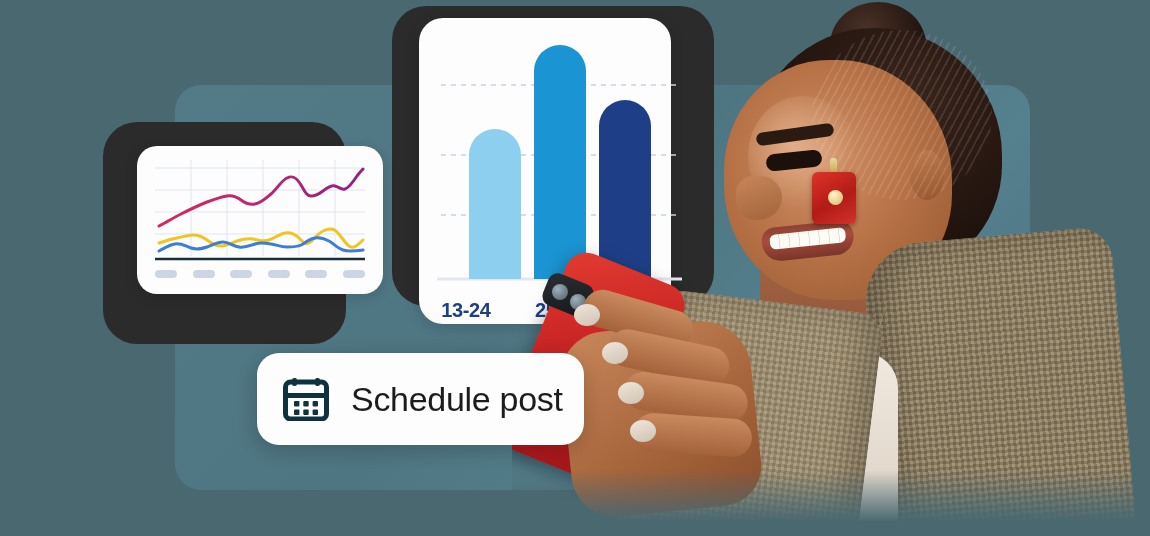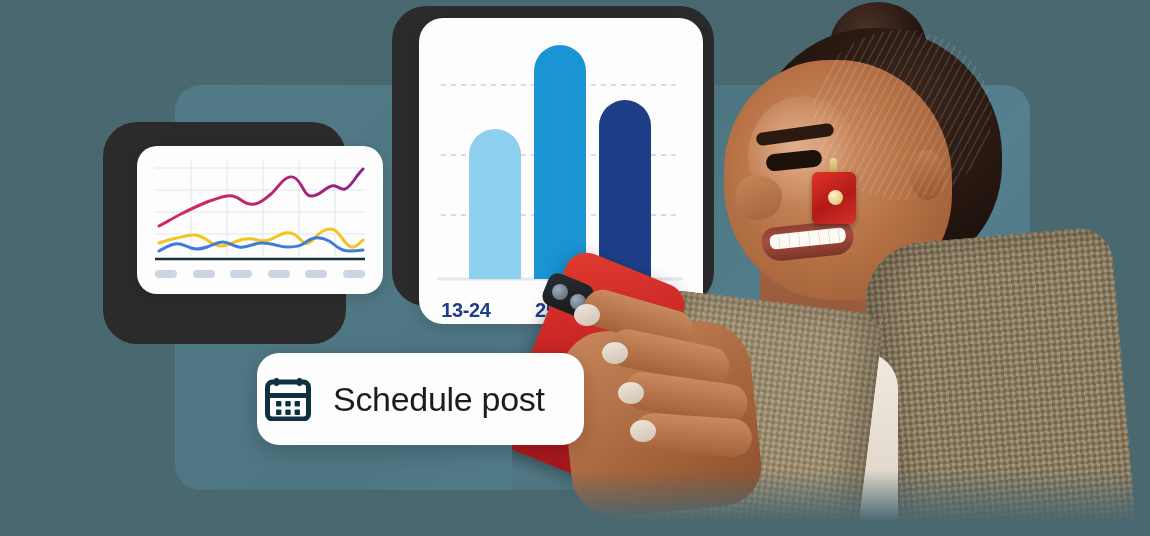--- a/index.html
+++ b/index.html
@@ -44,26 +44,26 @@
   .dark-card-mid   { left: 392px; top: 6px;   width: 322px; height: 300px; }
 
   
   .white-card {
     position: absolute;
     background: #fdfdfd;
     border-radius: 22px;
     box-shadow: 0 3px 14px rgba(0,0,0,.14);
   }
   .card-line  { left: 137px; top: 146px; width: 246px; height: 148px; border-radius: 20px; }
-  .card-bar   { left: 419px; top: 18px;  width: 284px; height: 306px; border-radius: 24px; }
+  .card-bar   { left: 419px; top: 18px;  width: 252px; height: 306px; border-radius: 24px; }
   .card-sched {
     left: 257px; top: 353px; width: 327px; height: 92px;
     border-radius: 22px;
     display: flex; align-items: center; gap: 22px;
-    padding-left: 8px;
+    padding-left: 26px;
     box-shadow: 0 5px 20px rgba(0,0,0,.20);
   }
 
   
   .cal-icon { width: 46px; height: 44px; flex: 0 0 auto; }
   .sched-label {
     font-size: 34px;
     color: #1c1c1c;
     letter-spacing: -.3px;
     white-space: nowrap;

